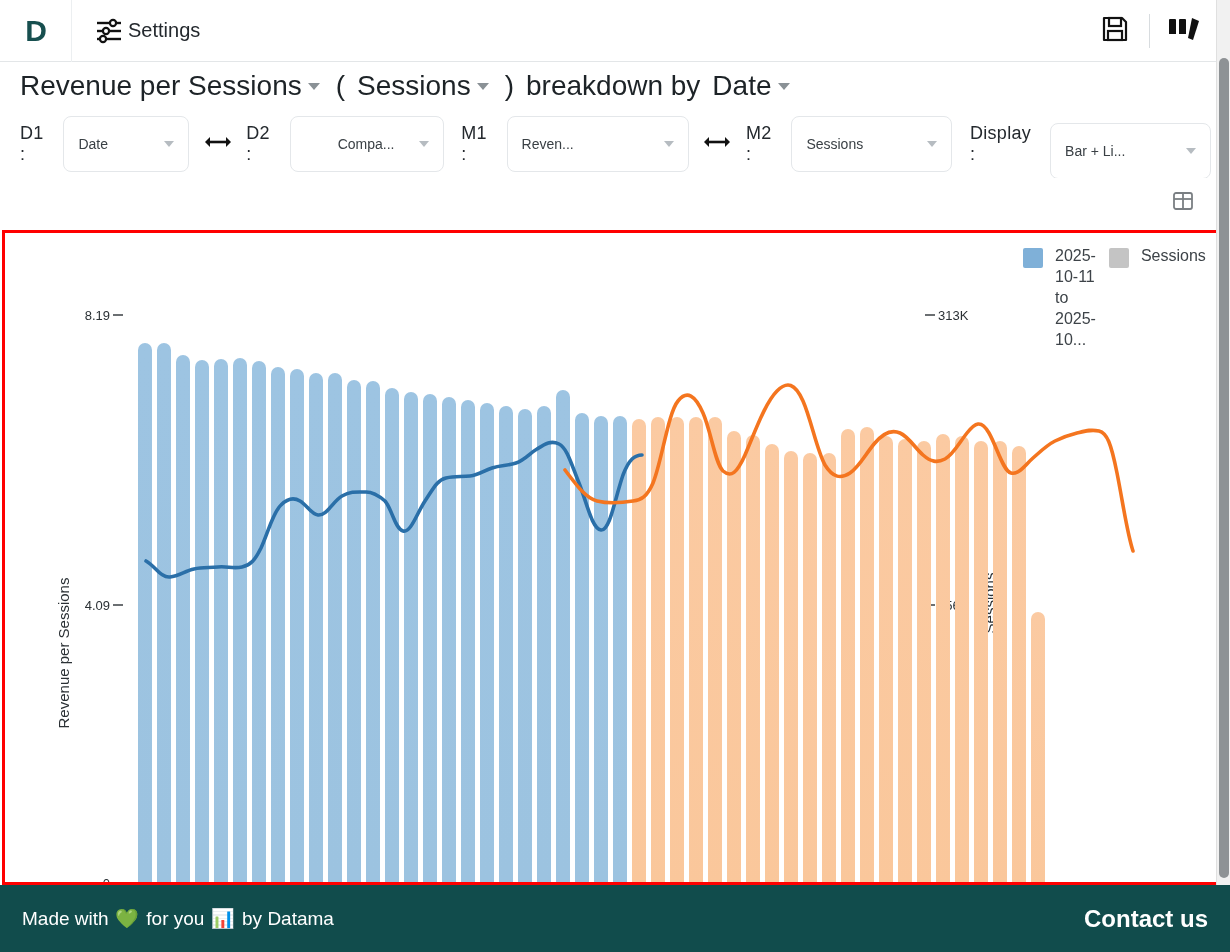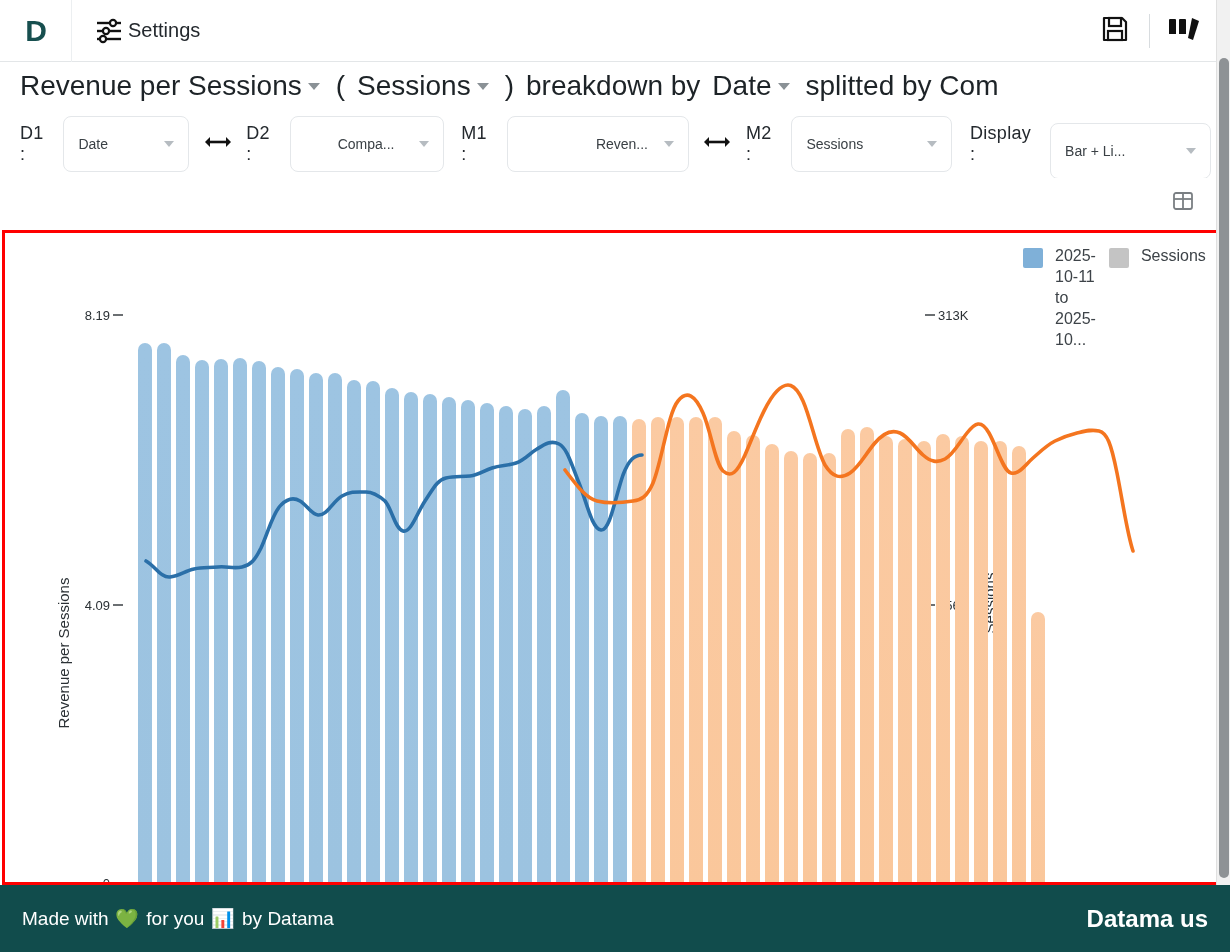--- a/index.html
+++ b/index.html
@@ -64,21 +64,21 @@
     padding: 0 14px; cursor: pointer;
   }
   .ctl-select .val { font-size: 14px; color: #3a4045; }
   .sel-caret {
     width: 0; height: 0; margin-left: 16px;
     border-left: 5px solid transparent; border-right: 5px solid transparent;
     border-top: 6px solid #b6bcc1;
   }
   .w-d1 { width: 128px; }
   .w-d2 { width: 156px; padding-left: 47px; }
-  .w-m1 { width: 186px; justify-content: flex-end; }
+  .w-m1 { width: 186px; }
   .w-m2 { width: 164px; }
   .w-disp { width: 164px; margin-top: 13px; }
   .arrow-box {
     width: 46px; height: 56px; border-radius: 8px; background: #fff;
     display: flex; align-items: center; justify-content: center;
     margin: 0 6px; cursor: pointer;
   }
   .sp { width: 18px; }
   .end-bar { width: 1px; height: 34px; background: #c9ced2; margin-left: 18px; }
 
@@ -185,21 +185,20 @@
   <span class="title-seg">Sessions</span>
   <span class="title-caret"></span>
   <span class="title-gap"></span>
   <span class="title-seg">)</span>
   <span class="title-gap"></span>
   <span class="title-seg">breakdown by</span>
   <span class="title-gap"></span>
   <span class="title-seg">Date</span>
   <span class="title-caret"></span>
   <span class="title-gap"></span>
-  <span class="title-seg">splitted by Com</span>
 </div>
 
 <div id="controls">
   <span class="ctl-label">D1 :</span>
   <div class="ctl-select w-d1">
     <span class="val">Date</span>
     <span class="sel-caret"></span>
   </div>
   <div class="arrow-box">
     <span>
@@ -384,14 +383,14 @@
 </div>
 
 <div id="footer">
   <div id="footer-left">
     <span>Made with</span>
     <span>💚</span>
     <span>for you</span>
     <span>📊</span>
     <span>by Datama</span>
   </div>
-  <div id="footer-right">Datama us</div>
+  <div id="footer-right">Contact us</div>
 </div>
 
 </body></html>

